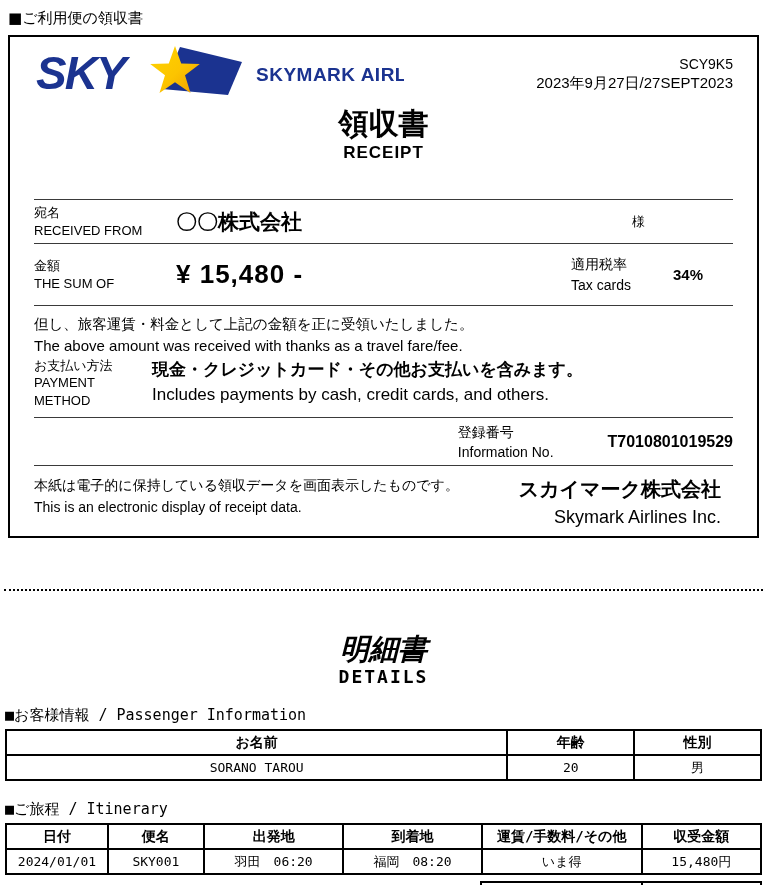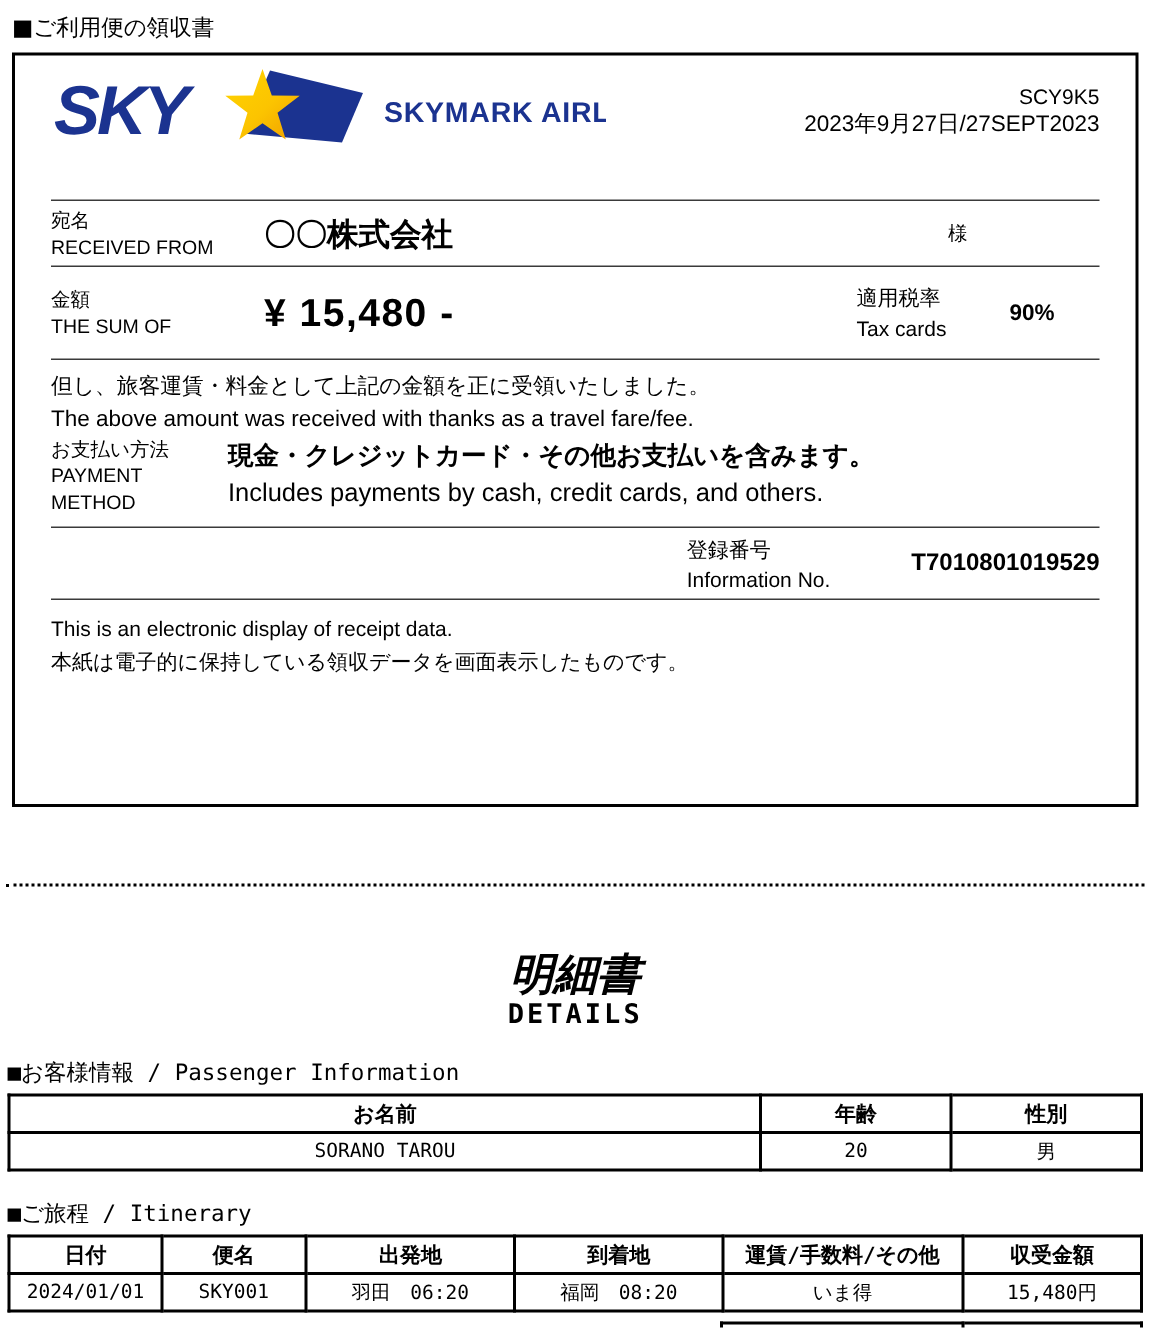--- a/index.html
+++ b/index.html
@@ -106,20 +106,24 @@
         <path fill="url(#starGrad)" d="M141,1 L147.2,18.6 L165.8,18.9 L151,30.2 L156.5,48 L141,37.2 L125.5,48 L131,30.2 L116.2,18.9 L134.8,18.6 Z"></path>
         <text x="222" y="36" font-family="Liberation Sans, sans-serif" font-size="19" font-weight="bold" fill="#1b3390" letter-spacing="0.5">SKYMARK AIRLINES</text>
       </svg>
     </div>
     <div class="header-right">
       <div class="hdr-code">SCY9K5</div>
       <div class="hdr-date">2023年9月27日/27SEPT2023</div>
     </div>
   </div>
 
+  <div class="title-block">
+    <div class="title-jp">領収書</div>
+    <div class="title-en">RECEIPT</div>
+  </div>
 
   <div class="sec-addressee rule-top">
     <div class="label-col">
       <div>宛名</div>
       <div>RECEIVED FROM</div>
     </div>
     <div class="addressee-value">〇〇株式会社</div>
     <div class="addressee-suffix">様</div>
   </div>
 
@@ -127,21 +131,21 @@
     <div class="label-col">
       <div>金額</div>
       <div>THE SUM OF</div>
     </div>
     <div class="sum-value">¥ 15,480 -</div>
     <div class="tax-block">
       <div class="tax-labels">
         <div>適用税率</div>
         <div>Tax cards</div>
       </div>
-      <div class="tax-value">90%</div>
+      <div class="tax-value">34%</div>
     </div>
   </div>
 
   <div class="sec-note rule-top">
     <div class="note-jp">但し、旅客運賃・料金として上記の金額を正に受領いたしました。</div>
     <div class="note-en">The above amount was received with thanks as a travel fare/fee.</div>
     <div class="payment-row">
       <div class="label-col">
         <div>お支払い方法</div>
         <div>PAYMENT METHOD</div>
@@ -156,22 +160,26 @@
   <div class="sec-reg rule-top">
     <div class="reg-labels">
       <div>登録番号</div>
       <div>Information No.</div>
     </div>
     <div class="reg-value">T7010801019529</div>
   </div>
 
   <div class="sec-footer rule-top">
     <div class="footer-left">
+      <div>本紙は電子的に保持している領収データを画面表示したものです。</div>
       <div>This is an electronic display of receipt data.</div>
-      <div>本紙は電子的に保持している領収データを画面表示したものです。</div>
+    </div>
+    <div class="footer-right">
+      <div class="company-jp">スカイマーク株式会社</div>
+      <div class="company-en">Skymark Airlines Inc.</div>
     </div>
   </div>
 
 </div>
 
 <div class="divider-dashed"></div>
 
 <div class="details-title">
   <div class="details-title-jp">明細書</div>
   <div class="details-title-en">DETAILS</div>

